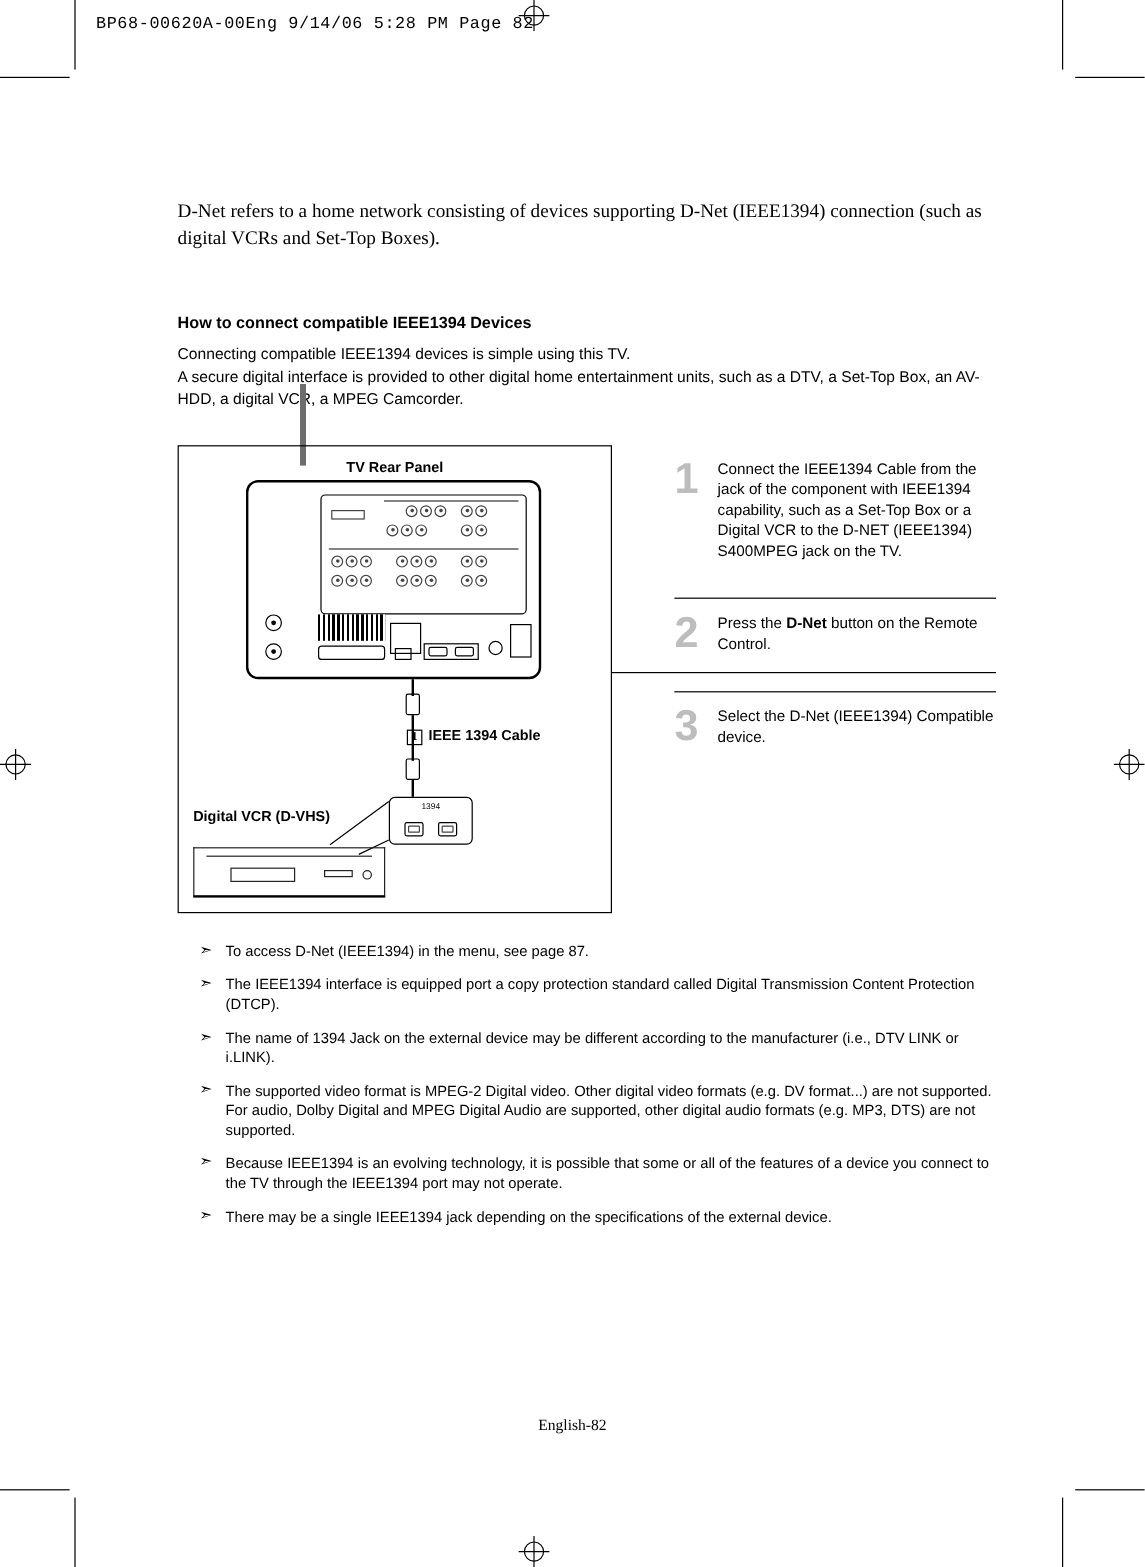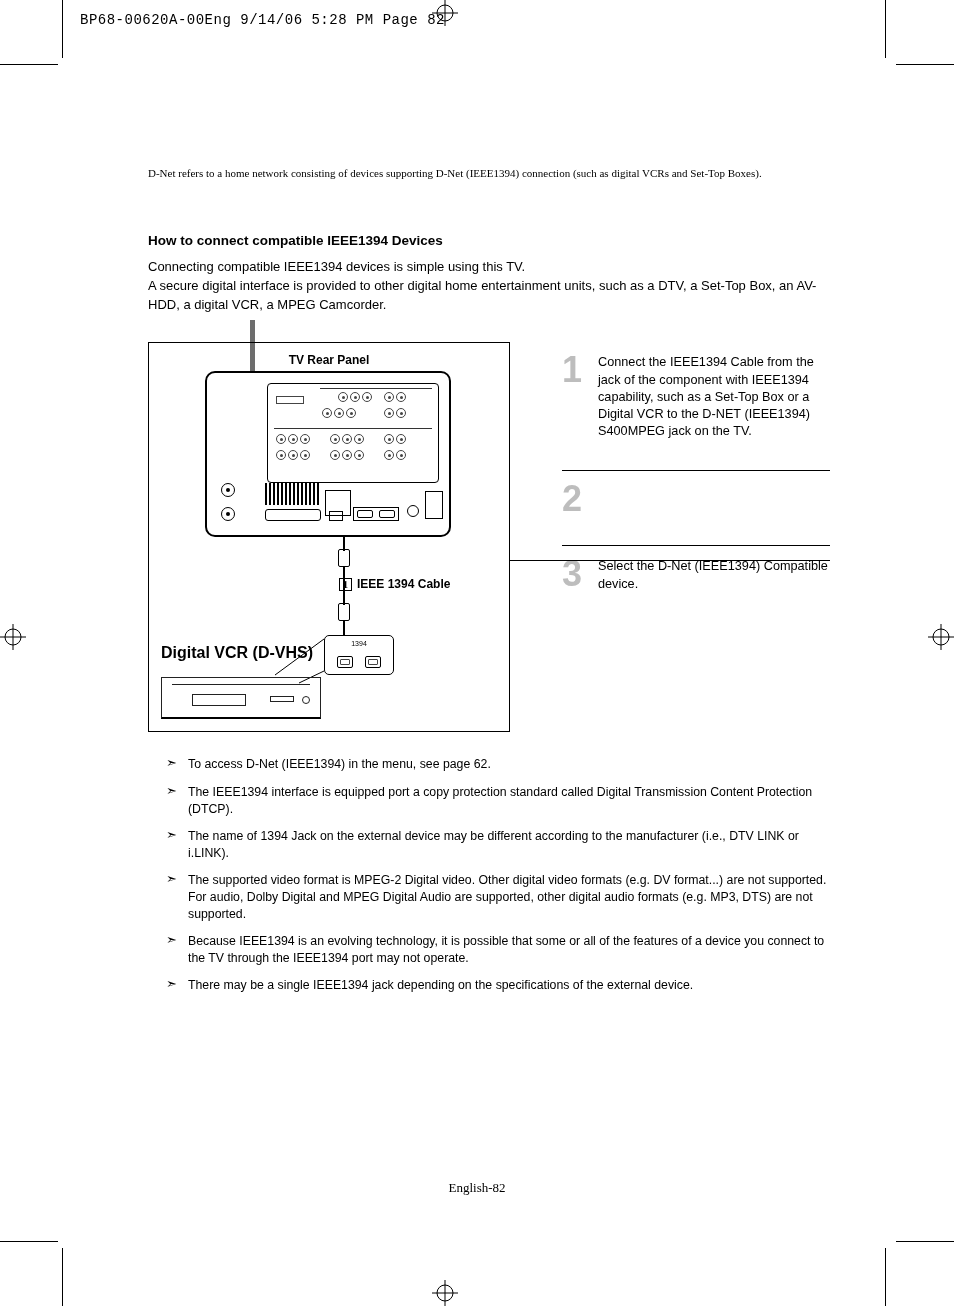--- a/index.html
+++ b/index.html
@@ -50,21 +50,21 @@
   }
   .q-title {
     font-family: "Times New Roman", serif;
     font-weight: bold;
     font-size: 17px;
     margin-left: 18px;
     margin-bottom: 10px;
   }
   .body-text {
     font-family: "Times New Roman", serif;
-    font-size: 11px;
+    font-size: 16px;
     margin-left: 18px;
     line-height: 1.35;
     margin-bottom: 6px;
   }
   .sub-head {
     font-family: Arial, sans-serif;
     font-weight: bold;
     font-size: 13.5px;
     margin-left: 18px;
     margin-top: 52px;
@@ -139,21 +139,21 @@
     font-weight: bold; font-size: 12px;
   }
   .cable-callout .boxnum {
     display: inline-block; width:13px; height:13px; border:1px solid #000;
     text-align:center; line-height:12px; font-size:10px; font-family:"Times New Roman",serif;
     margin-right:5px;
   }
   .vcr-label {
     position: absolute;
     top: 301px; left: 12px;
-    font-weight: bold; font-size: 16px;
+    font-weight: bold; font-size: 12px;
   }
   .vcr-box {
     position: absolute;
     top: 292px; left: 175px;
     width: 70px; height: 40px;
     border: 1px solid #000; border-radius: 5px;
     background:#fff;
   }
   .vcr-box .lbl { position:absolute; top:4px; left:0; right:0; text-align:center; font-size:7px; }
   .vcr-box .jack { position:absolute; bottom:6px; width:16px; height:12px; border:1px solid #000; border-radius:2px; }
@@ -383,32 +383,35 @@
       </div>
     </div>
 
     <div class="right-steps">
       <div class="step">
         <div class="num">1</div>
         <div class="txt">Connect the IEEE1394 Cable from the jack of the component with IEEE1394 capability, such as a Set-Top Box or a Digital VCR to the D-NET (IEEE1394) S400MPEG jack on the TV.</div>
       </div>
       <div class="step">
         <div class="num">2</div>
+        <div class="txt">
+          <span>Press the </span><b>D-Net</b><span> button on the Remote Control.</span>
+        </div>
       </div>
       <div class="step">
         <div class="num">3</div>
         <div class="txt">Select the D-Net (IEEE1394) Compatible device.</div>
       </div>
     </div>
   </div>
 
   <div class="notes">
     <div class="note-item">
         <span class="arrow">➣</span>
-        <span>To access D-Net (IEEE1394) in the menu, see page 62.</span>
+        <span>To access D-Net (IEEE1394) in the menu, see page 87.</span>
       </div>
     <div class="note-item">
         <span class="arrow">➣</span>
         <span>The IEEE1394 interface is equipped port a copy protection standard called Digital Transmission Content Protection (DTCP).</span>
       </div>
     <div class="note-item">
         <span class="arrow">➣</span>
         <span>The name of 1394 Jack on the external device may be different according to the manufacturer (i.e., DTV LINK or i.LINK).</span>
       </div>
     <div class="note-item">

